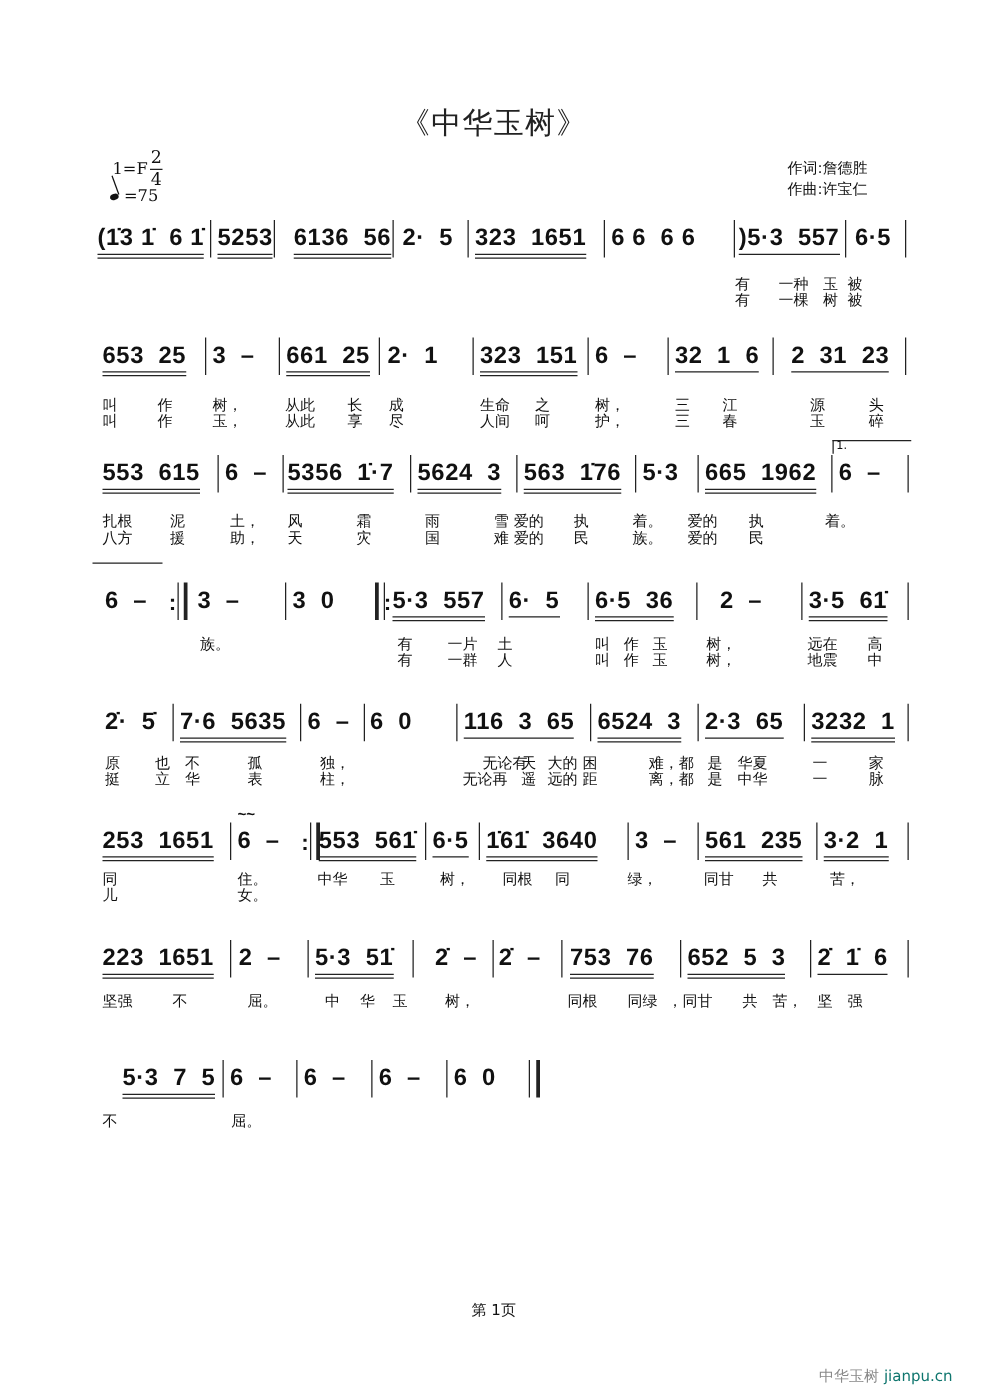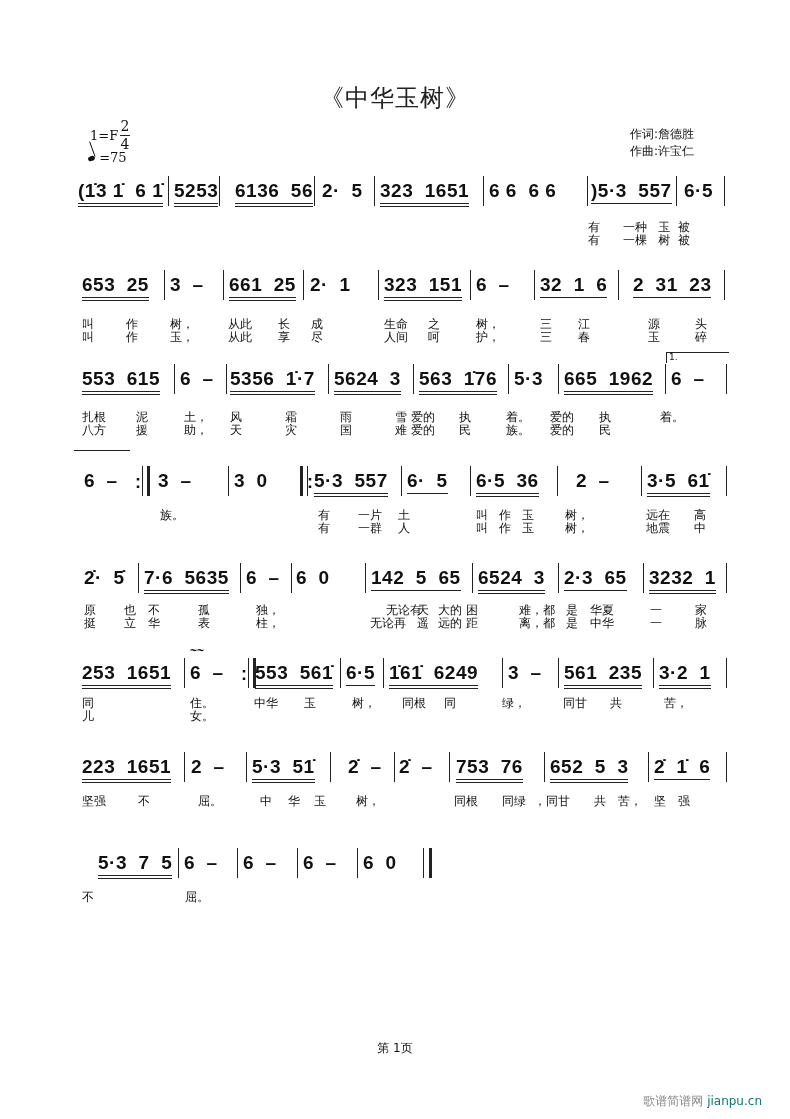--- a/index.html
+++ b/index.html
@@ -226,21 +226,21 @@
 <div class="line" style="top:563px;height:75px;">
   <div class="notes">
     <span class="seg" style="left:6px">2̇·  5̇</span>
     <div class="bar" style="left:60px"></div>
     <span class="seg u2" style="left:66px">7·6  5635</span>
     <div class="bar" style="left:162px"></div>
     <span class="seg" style="left:168px">6  –</span>
     <div class="bar" style="left:213px"></div>
     <span class="seg" style="left:218px">6  0</span>
     <div class="bar" style="left:287px"></div>
-    <span class="seg u1" style="left:293px">142  5  65</span>
+    <span class="seg u1" style="left:293px">116  3  65</span>
     <div class="bar" style="left:394px"></div>
     <span class="seg u2" style="left:400px">6524  3</span>
     <div class="bar" style="left:480px"></div>
     <span class="seg u1" style="left:486px">2·3  65</span>
     <div class="bar" style="left:565px"></div>
     <span class="seg u2" style="left:571px">3232  1</span>
     <div class="bar" style="left:648px"></div>
   </div>
   <div style="position:absolute;top:40px;left:0;width:650px;">
     <span class="lyr" style="left:6px">原</span>
@@ -281,21 +281,21 @@
     <span class="seg u2" style="left:4px">253  1651</span>
     <div class="bar" style="left:106px"></div>
     <span class="seg" style="left:112px">6  –</span>
     <span style="position:absolute;left:112px;top:-14px;font-size:12px;font-weight:bold;">~~</span>
     <span style="position:absolute;left:163px;top:6px;font-size:18px;font-weight:bold;">:</span>
     <div class="bar dbl" style="left:170px"></div>
     <span class="seg u2" style="left:177px">553  561̇</span>
     <div class="bar" style="left:262px"></div>
     <span class="seg u1" style="left:268px">6·5</span>
     <div class="bar" style="left:305px"></div>
-    <span class="seg u2" style="left:311px">1̇61̇  6249</span>
+    <span class="seg u2" style="left:311px">1̇61̇  3640</span>
     <div class="bar" style="left:424px"></div>
     <span class="seg" style="left:430px">3  –</span>
     <div class="bar" style="left:480px"></div>
     <span class="seg u2" style="left:486px">561  235</span>
     <div class="bar" style="left:575px"></div>
     <span class="seg u2" style="left:581px">3·2  1</span>
     <div class="bar" style="left:648px"></div>
   </div>
   <div style="position:absolute;top:38px;left:0;width:650px;">
     <span class="lyr" style="left:4px">同</span>
@@ -367,15 +367,15 @@
     <div class="bar end" style="left:345px"></div>
   </div>
   <div style="position:absolute;top:42px;left:0;width:650px;">
     <span class="lyr" style="left:4px">不</span>
     <span class="lyr" style="left:107px">屈。</span>
   </div>
 </div>
 
 <div class="footer">第 1页</div>
 <div class="wm">
-  <span>歌谱简谱网</span>
+  <span>中华玉树</span>
   <span class="en">jianpu.cn</span>
 </div>
 
 </body></html>

